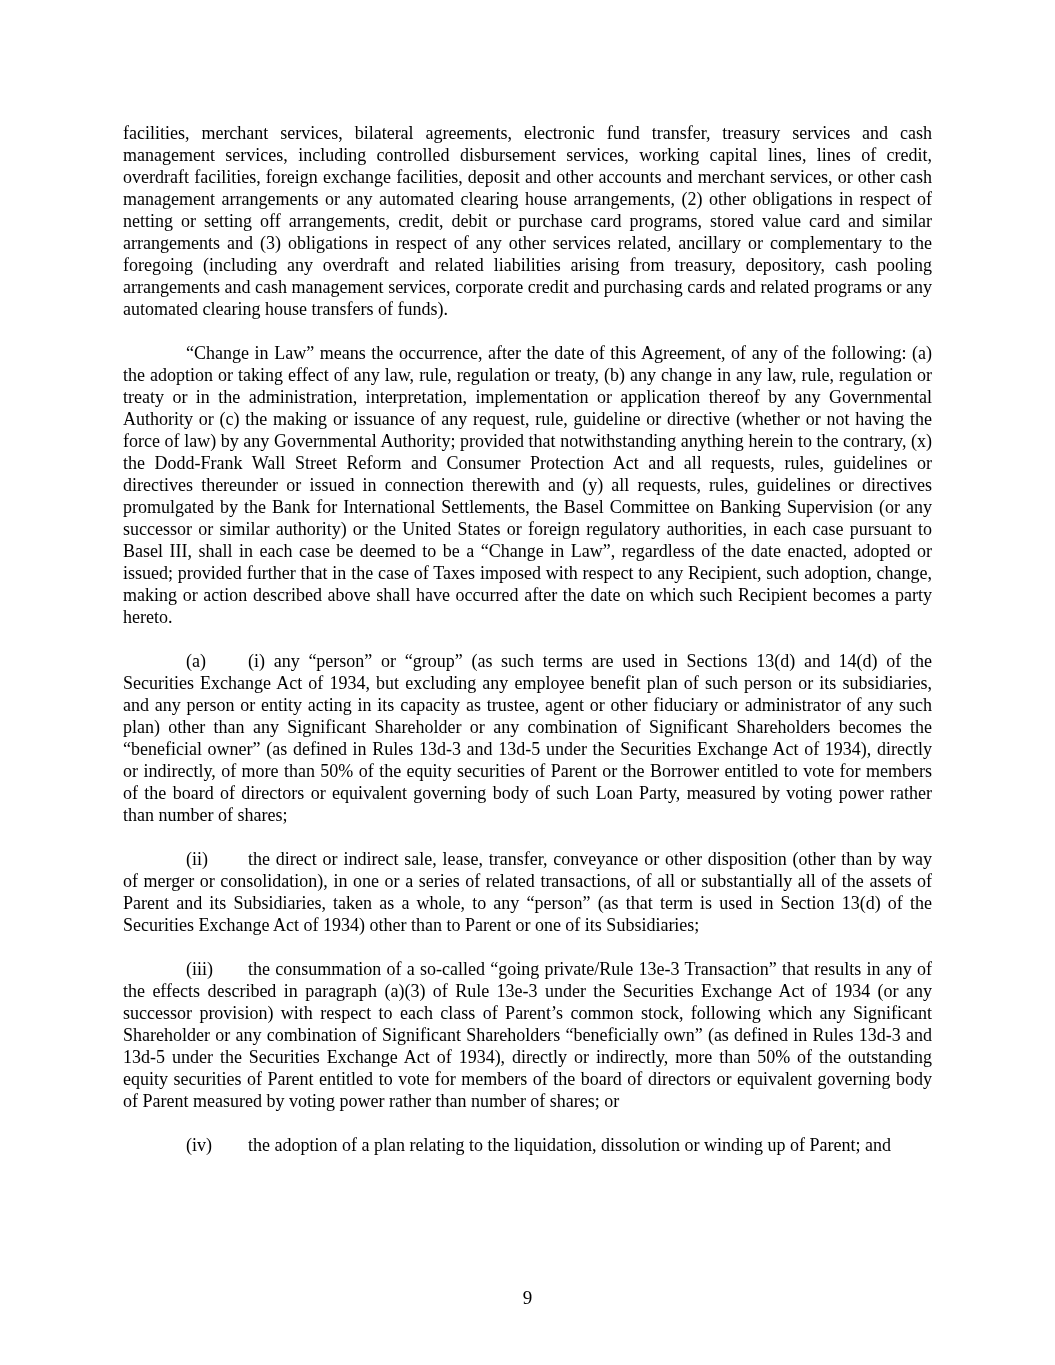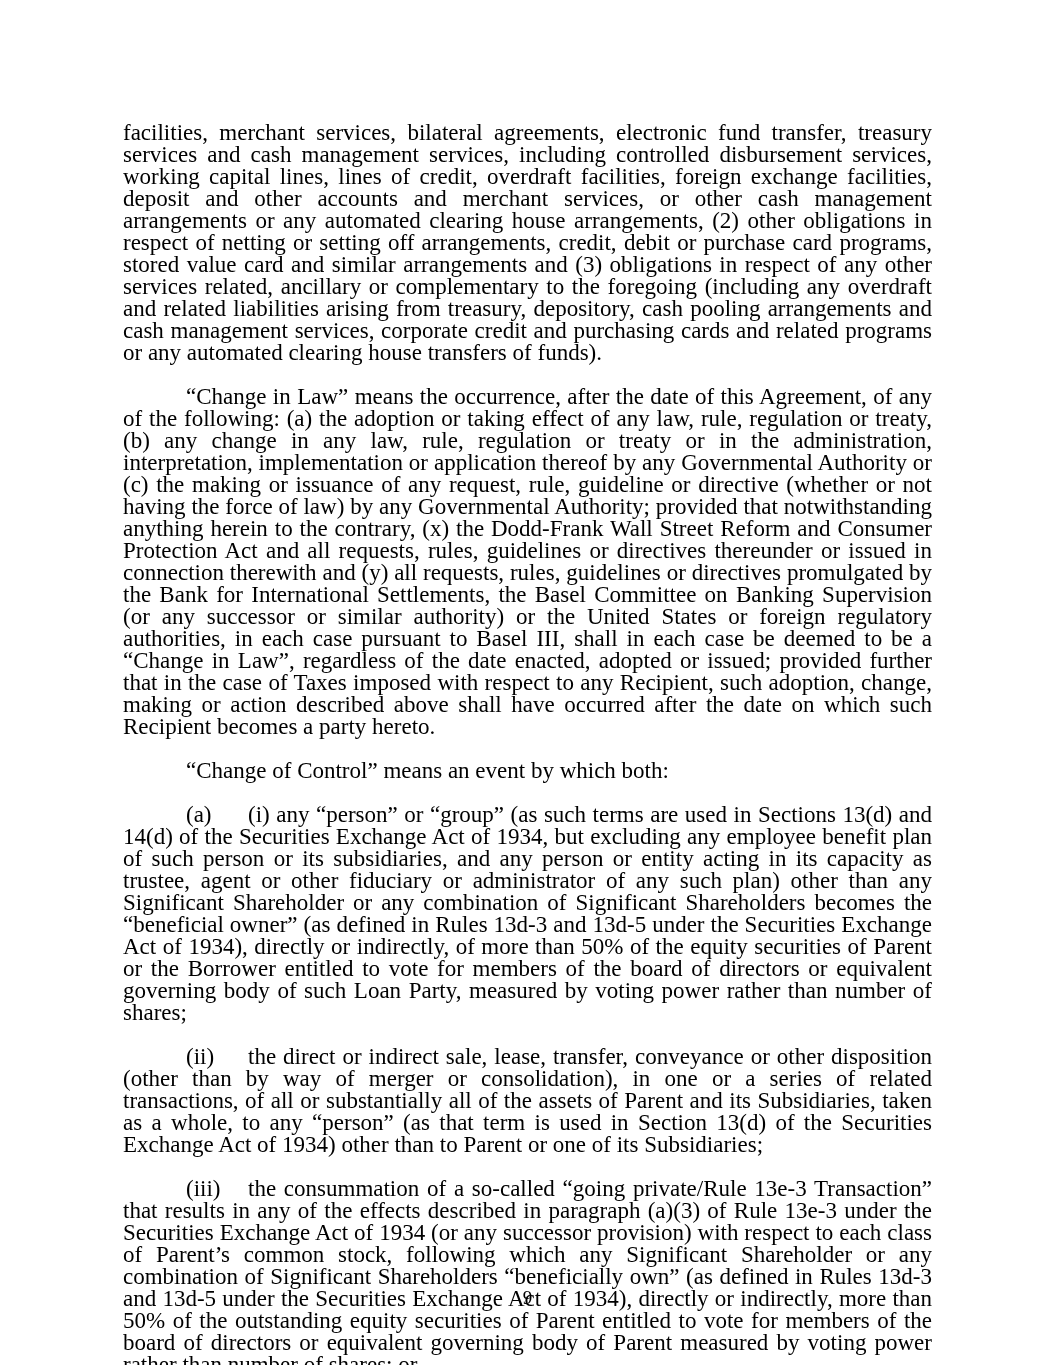--- a/index.html
+++ b/index.html
@@ -13,21 +13,21 @@
   .page {
     position: relative;
     width: 1055px;
     height: 1365px;
     background: #ffffff;
     padding: 122px 123px 0 123px;
     overflow: hidden;
   }
   .doc-body { width: 809px; }
   .para {
-    font-size: 23px;
+    font-size: 18px;
     line-height: 22px;
     text-align: justify;
     margin-bottom: 22px;
   }
   .para.indent { text-indent: 63px; }
   .clause-label {
     display: inline-block;
     width: 62px;
     text-indent: 0;
   }
@@ -42,19 +42,19 @@
     line-height: 22px;
   }
 </style>
 </head>
 <body>
 
 <div class="page">
   <div class="doc-body" id="doc-body">
       <p class="para"><span>facilities, merchant services, bilateral agreements, electronic fund transfer, treasury services and cash management services, including controlled disbursement services, working capital lines, lines of credit, overdraft facilities, foreign exchange facilities, deposit and other accounts and merchant services, or other cash management arrangements or any automated clearing house arrangements, (2) other obligations in respect of netting or setting off arrangements, credit, debit or purchase card programs, stored value card and similar arrangements and (3) obligations in respect of any other services related, ancillary or complementary to the foregoing (including any overdraft and related liabilities arising from treasury, depository, cash pooling arrangements and cash management services, corporate credit and purchasing cards and related programs or any automated clearing house transfers of funds).</span></p>
       <p class="para indent"><span>“</span><span class="u">Change in Law</span><span>” means the occurrence, after the date of this Agreement, of any of the following: (a) the adoption or taking effect of any law, rule, regulation or treaty, (b) any change in any law, rule, regulation or treaty or in the administration, interpretation, implementation or application thereof by any Governmental Authority or (c) the making or issuance of any request, rule, guideline or directive (whether or not having the force of law) by any Governmental Authority; </span><span class="u">provided</span><span> that notwithstanding anything herein to the contrary, (x) the Dodd-Frank Wall Street Reform and Consumer Protection Act and all requests, rules, guidelines or directives thereunder or issued in connection therewith and (y) all requests, rules, guidelines or directives promulgated by the Bank for International Settlements, the Basel Committee on Banking Supervision (or any successor or similar authority) or the United States or foreign regulatory authorities, in each case pursuant to Basel III, shall in each case be deemed to be a “Change in Law”, regardless of the date enacted, adopted or issued; </span><span class="u">provided</span><span> </span><span class="u">further</span><span> that in the case of Taxes imposed with respect to any Recipient, such adoption, change, making or action described above shall have occurred after the date on which such Recipient becomes a party hereto.</span></p>
-      <p class="para indent"><span>“</span><span class="u">Change of Control</span><span>” means an event by which both:</span></p>
       <p class="para indent"><span class="clause-label">(a)</span><span>(i) any “person” or “group” (as such terms are used in Sections 13(d) and 14(d) of the Securities Exchange Act of 1934, but excluding any employee benefit plan of such person or its subsidiaries, and any person or entity acting in its capacity as trustee, agent or other fiduciary or administrator of any such plan) other than any Significant Shareholder or any combination of Significant Shareholders becomes the “beneficial owner” (as defined in Rules 13d-3 and 13d-5 under the Securities Exchange Act of 1934), directly or indirectly, of more than 50% of the equity securities of Parent or the Borrower entitled to vote for members of the board of directors or equivalent governing body of such Loan Party, measured by voting power rather than number of shares;</span></p>
       <p class="para indent"><span class="clause-label">(ii)</span><span>the direct or indirect sale, lease, transfer, conveyance or other disposition (other than by way of merger or consolidation), in one or a series of related transactions, of all or substantially all of the assets of Parent and its Subsidiaries, taken as a whole, to any “person” (as that term is used in Section 13(d) of the Securities Exchange Act of 1934) other than to Parent or one of its Subsidiaries;</span></p>
       <p class="para indent"><span class="clause-label">(iii)</span><span>the consummation of a so-called “going private/Rule 13e-3 Transaction” that results in any of the effects described in paragraph (a)(3) of Rule 13e-3 under the Securities Exchange Act of 1934 (or any successor provision) with respect to each class of Parent’s common stock, following which any Significant Shareholder or any combination of Significant Shareholders “beneficially own” (as defined in Rules 13d-3 and 13d-5 under the Securities Exchange Act of 1934), directly or indirectly, more than 50% of the outstanding equity securities of Parent entitled to vote for members of the board of directors or equivalent governing body of Parent measured by voting power rather than number of shares; or</span></p>
+      <p class="para indent"><span class="clause-label">(iv)</span><span>the adoption of a plan relating to the liquidation, dissolution or winding up of Parent; and</span></p>
     </div>
   <div class="page-number">9</div>
 </div>
 
 </body></html>

